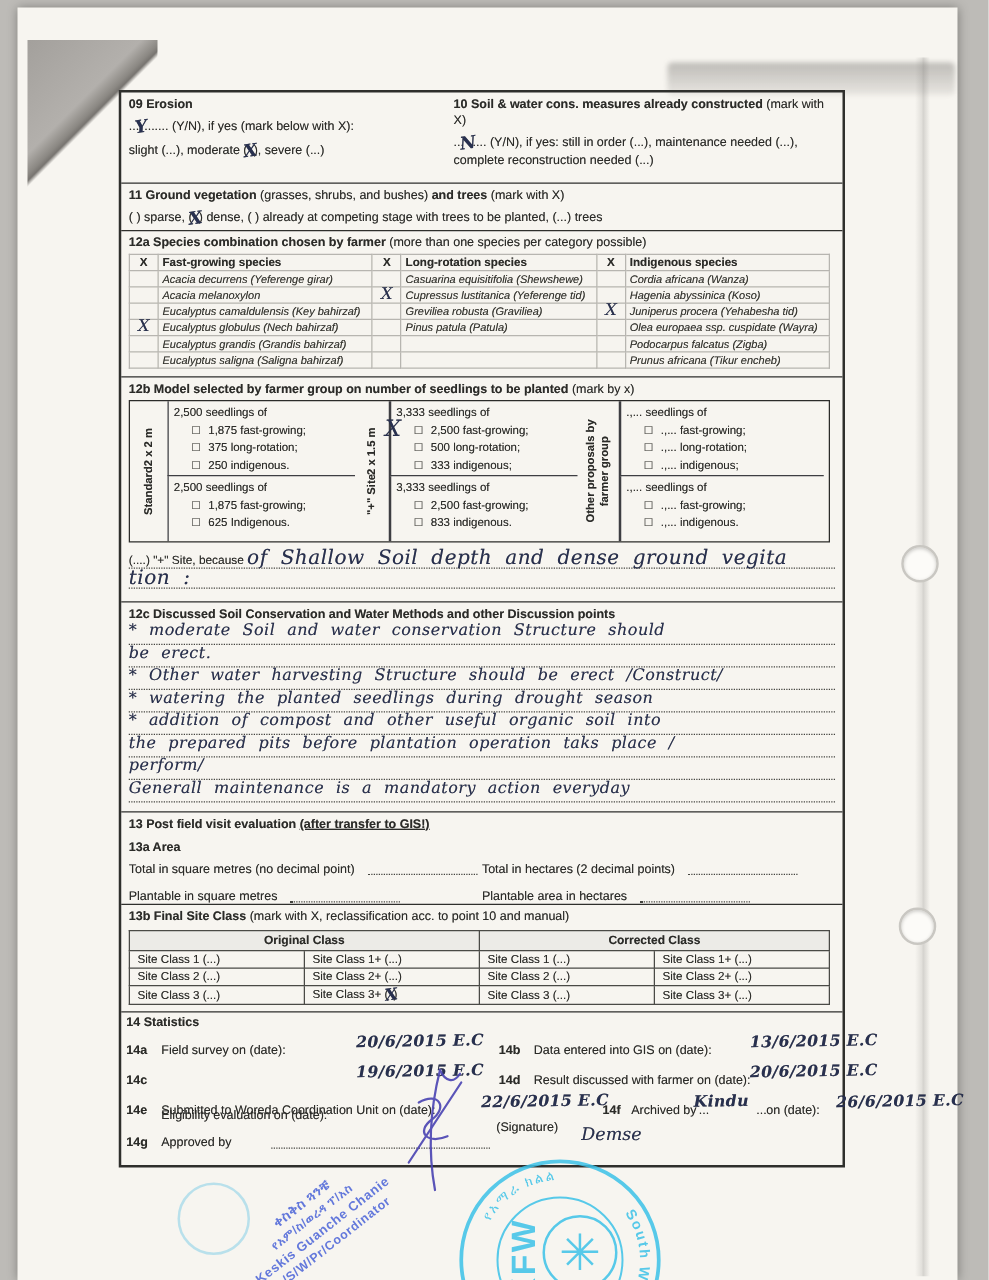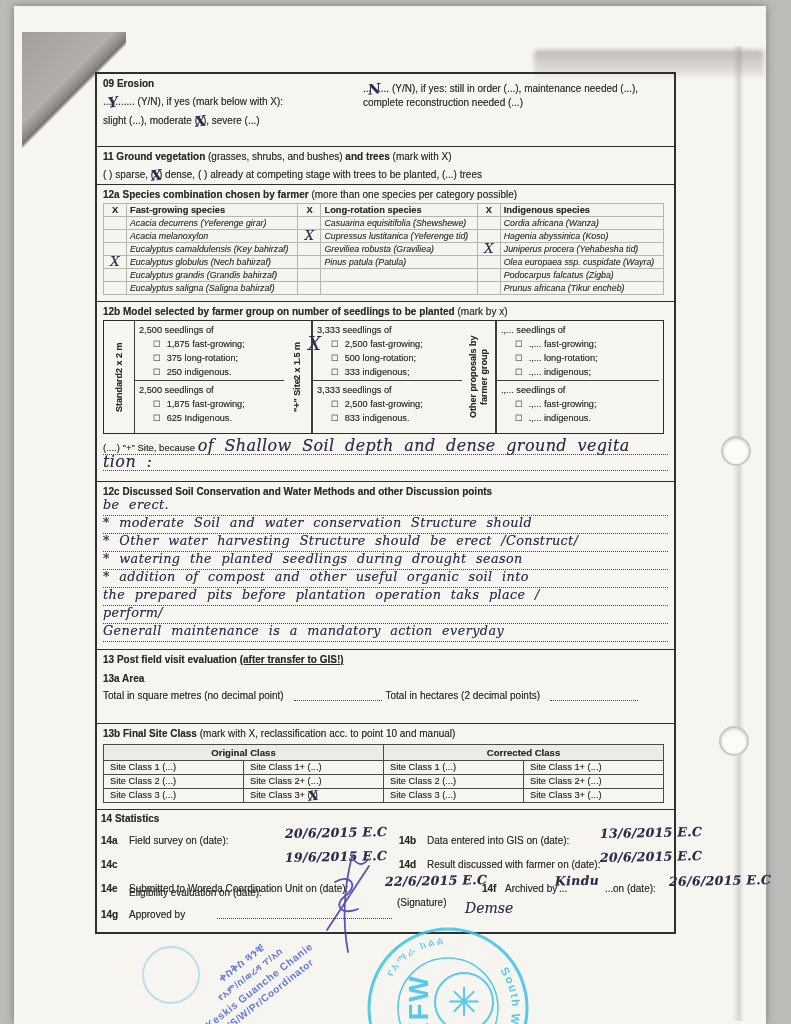--- a/index.html
+++ b/index.html
@@ -68,21 +68,21 @@
   .because .dotline{display:block;border-bottom:1.4px dotted #44443f;height:15px;white-space:nowrap;overflow:visible;}
 
   
   .sec12c{height:168px;}
   .dcl{border-bottom:1.4px dotted #44443f;height:17px;white-space:nowrap;overflow:visible;}
   .dcl .hwline{font-size:12.8px;}
 
   
   .sec13{height:74px;}
   .agrid{display:grid;grid-template-columns:50% 50%;margin-top:4px;row-gap:9px;}
-  .fr{display:flex;align-items:center;}
+  .fr{display:flex;align-items:flex-start;}
   .flab{display:inline-block;}
   .fdots{display:inline-block;width:88px;border-bottom:1.6px dotted #44443f;height:10px;margin-left:10px;}
 
   
   .sec13b{height:86px;}
   table.final{width:561px;border-collapse:collapse;font-size:9.3px;margin-top:4px;border:1.5px solid #333;}
   table.final th{border:1px solid #4a4a46;height:13px;font-size:9.6px;background:#ecebe7;font-weight:bold;}
   table.final td{border:1px solid #4a4a46;height:12px;padding:0 6px;width:25%;white-space:nowrap;}
   .mkB{font-size:13px;}
 
@@ -119,20 +119,21 @@
     <div class="col09">
       <div class="h">09 Erosion</div>
       <div class="line">
         <span>...</span><span class="hw mk">Y</span><span>....... (Y/N), if yes (mark below with X):</span>
       </div>
       <div class="line">
         <span>slight (...), moderate (</span><span class="hw mk">X</span><span>), severe (...)</span>
       </div>
     </div>
     <div class="col10">
+      <div><span class="b">10 Soil &amp; water cons. measures already constructed </span><span>(mark with X)</span></div>
       <div class="line">
         <span>...</span><span class="hw mk">N</span><span>.... (Y/N), if yes: still in order (...), maintenance needed (...),</span>
       </div>
       <div>complete reconstruction needed (...)</div>
     </div>
    </section>
 
    <section class="sec sec11">
     <div><span class="b">11 Ground vegetation </span><span>(grasses, shrubs, and bushes) </span><span class="b">and trees </span><span>(mark with X)</span></div>
     <div class="line">
@@ -252,40 +253,48 @@
       </div>
     </div>
     <div class="because">
       <span class="dotline"><span>(....) "+" Site, because</span> <span class="hw hwline">of  Shallow  Soil  depth  and  dense  ground vegita</span></span>
       <span class="dotline"><span class="hw hwline">tion  :</span></span>
     </div>
    </section>
 
    <section class="sec sec12c">
     <div class="b">12c Discussed Soil Conservation and Water Methods and other Discussion points</div>
+    <div class="dcl"><span class="hw hwline">* moderate  Soil and  water  conservation  Structure  should</span></div>
     <div class="dcl"><span class="hw hwline">be  erect.</span></div>
-    <div class="dcl"><span class="hw hwline">* moderate  Soil and  water  conservation  Structure  should</span></div>
     <div class="dcl"><span class="hw hwline">* Other  water  harvesting  Structure  should  be  erect /Construct/</span></div>
     <div class="dcl"><span class="hw hwline">* watering  the  planted  seedlings  during  drought  season</span></div>
     <div class="dcl"><span class="hw hwline">* addition  of  compost  and  other  useful  organic  soil  into</span></div>
     <div class="dcl"><span class="hw hwline">the  prepared  pits  before  plantation  operation  taks  place /</span></div>
     <div class="dcl"><span class="hw hwline">perform/</span></div>
     <div class="dcl"><span class="hw hwline">Generall  maintenance  is  a mandatory  action  everyday</span></div>
    </section>
 
    <section class="sec sec13">
     <div><span class="b">13 Post field visit evaluation </span><span class="b u">(after transfer to GIS!)</span></div>
     <div class="b" style="margin-top:6px;">13a Area</div>
     <div class="agrid">
       <div class="fr">
               <span class="flab">Total in square metres (no decimal point)</span>
               <span class="fdots"></span>
             </div>
       <div class="fr">
               <span class="flab">Total in hectares (2 decimal points)</span>
+              <span class="fdots"></span>
+            </div>
+      <div class="fr">
+              <span class="flab">Plantable in square metres</span>
+              <span class="fdots"></span>
+            </div>
+      <div class="fr">
+              <span class="flab">Plantable area in hectares</span>
               <span class="fdots"></span>
             </div>
     </div>
    </section>
 
    <section class="sec sec13b">
     <div><span class="b">13b Final Site Class </span><span>(mark with X, reclassification acc. to point 10 and manual)</span></div>
     <table class="final">
       <tbody>
               <tr>

